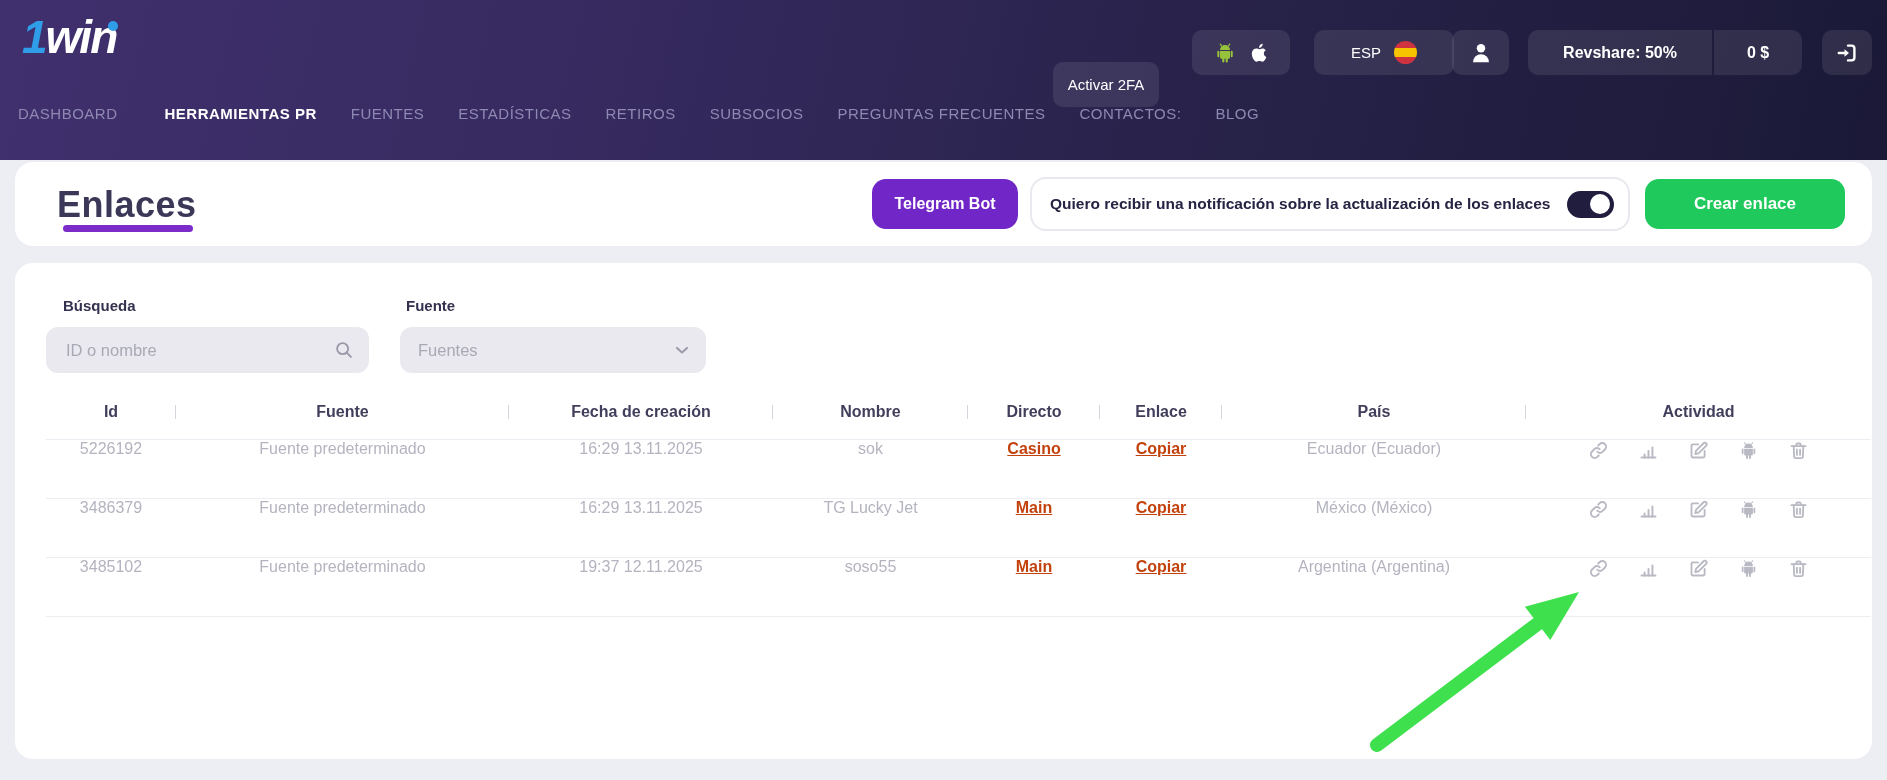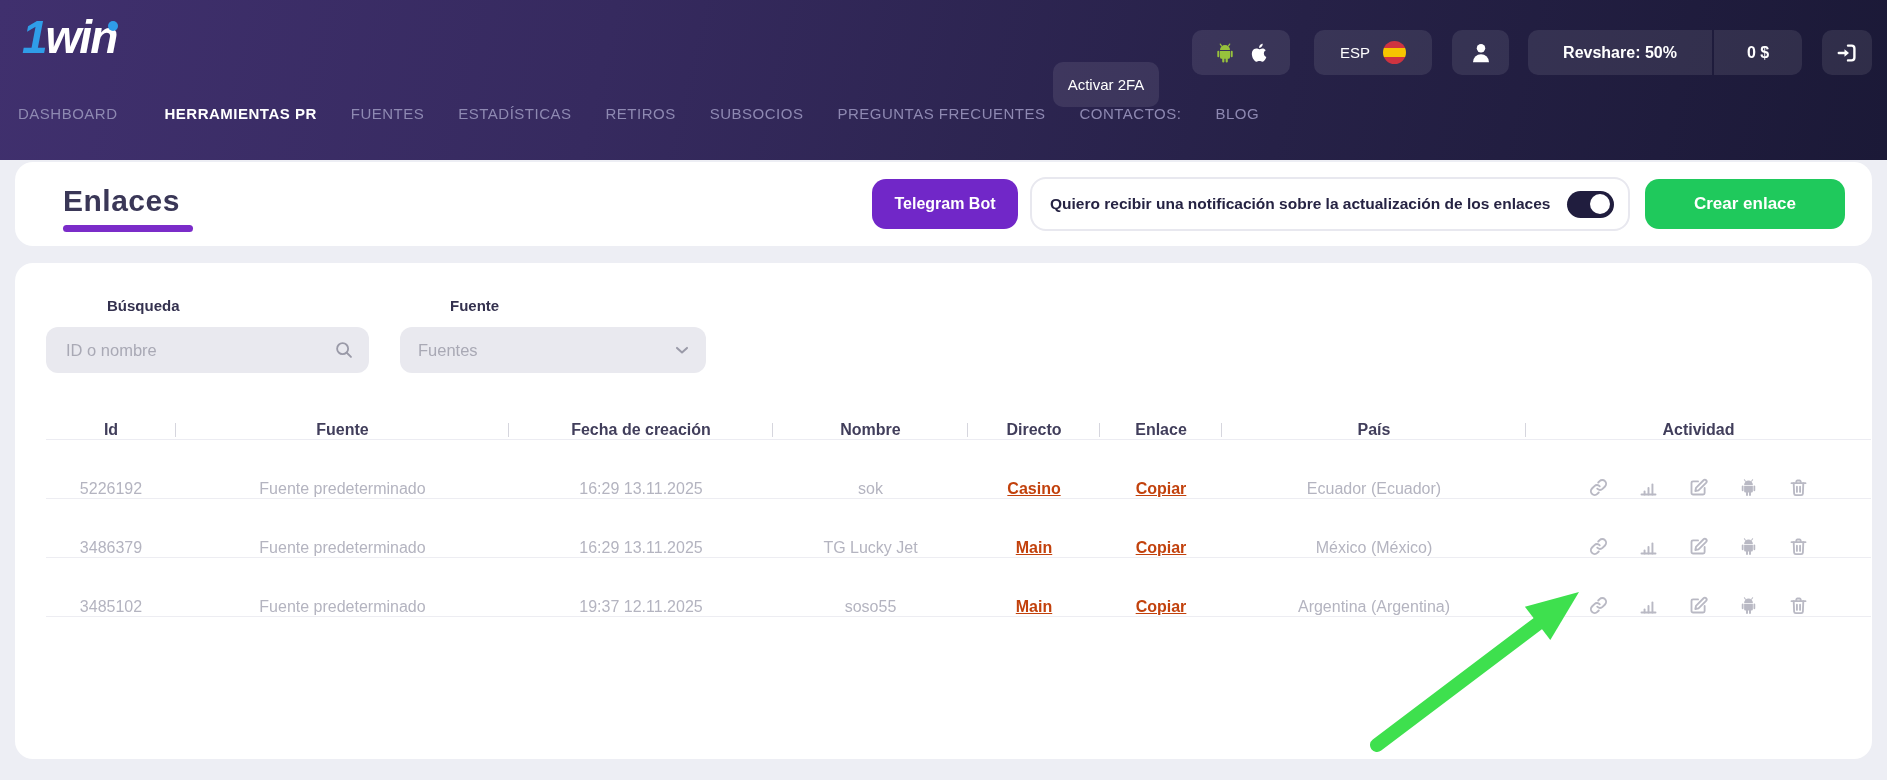--- a/index.html
+++ b/index.html
@@ -12,73 +12,73 @@
   .logo{position:absolute;left:22px;top:12px;font-size:46px;font-weight:800;font-style:italic;
         letter-spacing:-2px;line-height:1.1;}
   .logo .one{color:#2f9de8;}
   .logo .rest{color:#ffffff;}
   .logo .idot{position:absolute;left:86px;top:9px;width:10px;height:10px;border-radius:50%;background:#2f9de8;}
   .hpill{position:absolute;top:30px;height:45px;background:rgba(255,255,255,.09);
          border-radius:10px;display:flex;align-items:center;justify-content:center;
          color:#fff;box-sizing:border-box;cursor:pointer;}
   .p-2fa{left:1053px;width:106px;font-size:15px;margin-top:32px;}
   .p-stores{left:1192px;width:98px;gap:11px;}
-  .p-lang{left:1314px;width:118px;gap:13px;font-size:15px;}
+  .p-lang{left:1314px;width:140px;gap:13px;font-size:15px;}
   .p-user{left:1452px;width:57px;}
   .p-revshare{left:1528px;width:184px;font-weight:bold;font-size:16px;border-radius:10px 0 0 10px;}
   .p-balance{left:1714px;width:88px;font-weight:bold;font-size:16px;border-radius:0 10px 10px 0;}
   .p-exit{left:1822px;width:50px;}
   .flag{width:23px;height:23px;border-radius:50%;
     background:linear-gradient(180deg,#cf3340 0%,#cf3340 32%,#f6c500 32%,#f6c500 68%,#cf3340 68%);}
   .nav{position:absolute;left:18px;top:105px;display:flex;gap:34px;font-size:15px;
        color:#8e89b2;letter-spacing:.5px;white-space:nowrap;}
   .nav span{cursor:pointer;}
   .nav .active{color:#fff;font-weight:800;margin-left:13px;}
 
   
   .card{position:absolute;left:15px;width:1857px;background:#fff;border-radius:18px;}
   .card1{top:162px;height:84px;}
   .card2{top:263px;height:496px;}
 
-  .page-title{position:absolute;left:48px;top:22px;font-size:30px;font-weight:800;
+  .page-title{position:absolute;left:42px;top:22px;font-size:36px;font-weight:800;
               color:#3a3757;letter-spacing:.5px;}
   .title-underline{position:absolute;left:48px;top:63px;width:130px;height:7px;
                    background:#7b2cc9;border-radius:4px;}
   .btn{display:flex;align-items:center;justify-content:center;color:#fff;font-weight:bold;
        border:none;border-radius:14px;cursor:pointer;font-family:"Liberation Sans",sans-serif;}
   .btn-telegram{position:absolute;left:857px;top:17px;width:146px;height:50px;
                 background:#7127c8;font-size:16px;}
   .btn-create{position:absolute;left:1630px;top:17px;width:200px;height:50px;
               background:#1fc95c;font-size:17px;}
   .notif{position:absolute;left:1015px;top:15px;width:600px;height:54px;box-sizing:border-box;
          border:2px solid #e8e8ef;border-radius:16px;display:flex;align-items:center;
          justify-content:space-between;padding:0 14px 0 18px;background:#fff;}
   .notif-text{font-size:15.5px;font-weight:bold;color:#262343;}
   .toggle{width:47px;height:27px;border-radius:14px;background:#d9d9e2;position:relative;
           cursor:pointer;flex:0 0 auto;}
   .toggle.on{background:#201d3e;}
   .toggle .knob{position:absolute;top:3.5px;left:4px;width:20px;height:20px;border-radius:50%;background:#fff;}
   .toggle.on .knob{left:auto;right:4px;}
 
   
-  .flabel{position:absolute;top:34px;font-size:15px;font-weight:bold;color:#34314f;margin-left:44px;}
+  .flabel{position:absolute;top:34px;font-size:15px;font-weight:bold;color:#34314f;}
   .l-search{left:48px;} .l-source{left:391px;}
   .finput{position:absolute;top:64px;height:46px;background:#e9e9ef;border-radius:12px;
           display:flex;align-items:center;box-sizing:border-box;padding:0 14px 0 18px;}
   .f-search{left:31px;width:323px;}
   .f-source{left:385px;width:306px;cursor:pointer;}
   .f-search input{flex:1;border:none;background:transparent;outline:none;font-size:16.5px;
        color:#5b5b68;font-family:"Liberation Sans",sans-serif;min-width:0;}
   .f-search input::placeholder{color:#a9a9b5;}
   .f-source .sel-text{flex:1;font-size:16.5px;color:#a9a9b5;}
   .gicon{color:#9a9aa8;display:flex;}
 
   
   .table{position:absolute;left:31px;top:140px;width:1825px;}
-  .trow{display:flex;align-items:flex-end;}
+  .trow{display:flex;align-items:flex-start;}
   .thead{height:36px;border-bottom:1px solid #ececf2;}
   .th{position:relative;font-size:16px;font-weight:bold;color:#413e5b;text-align:center;}
   .th:not(:last-child)::after{content:"";position:absolute;right:0;top:50%;
       transform:translateY(-50%);width:1px;height:14px;background:#d6d6de;}
   .tr{height:58px;border-bottom:1px solid #ededf2;font-size:16px;color:#b4b4c0;}
   .td{text-align:center;}
   .c0{width:130px;} .c1{width:333px;} .c2{width:264px;} .c3{width:195px;}
   .c4{width:132px;} .c5{width:122px;} .c6{width:304px;} .c7{width:345px;}
   .link{color:#c2410c;font-weight:bold;text-decoration:underline;cursor:pointer;}
   .actions{display:flex;justify-content:center;align-items:center;gap:29px;color:#b9b9c4;}

